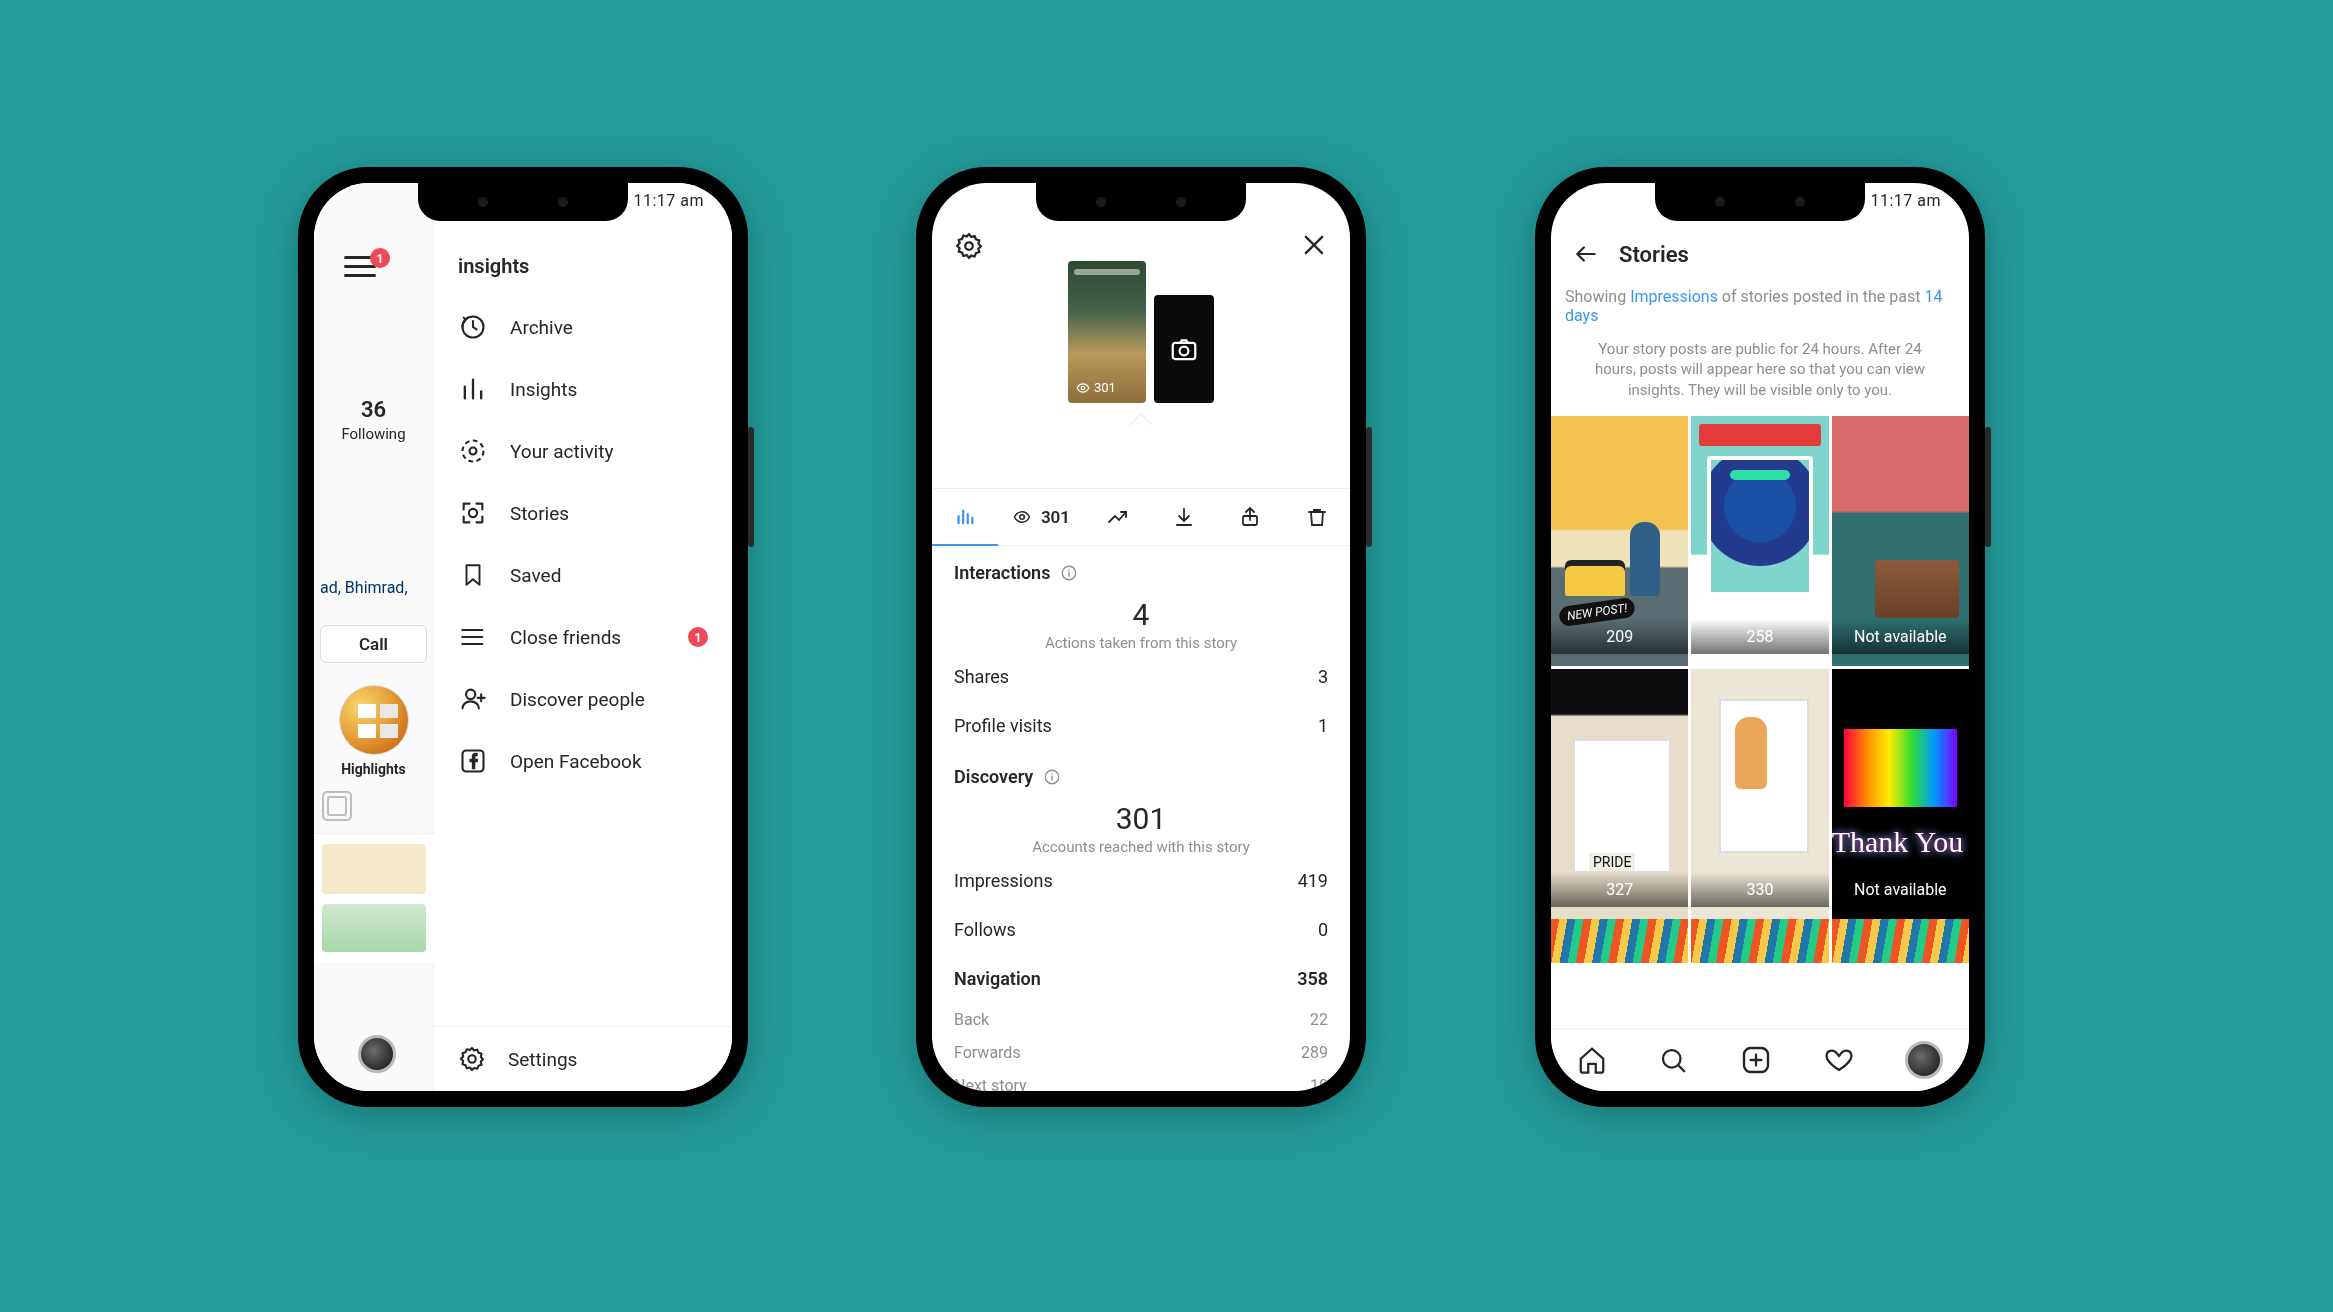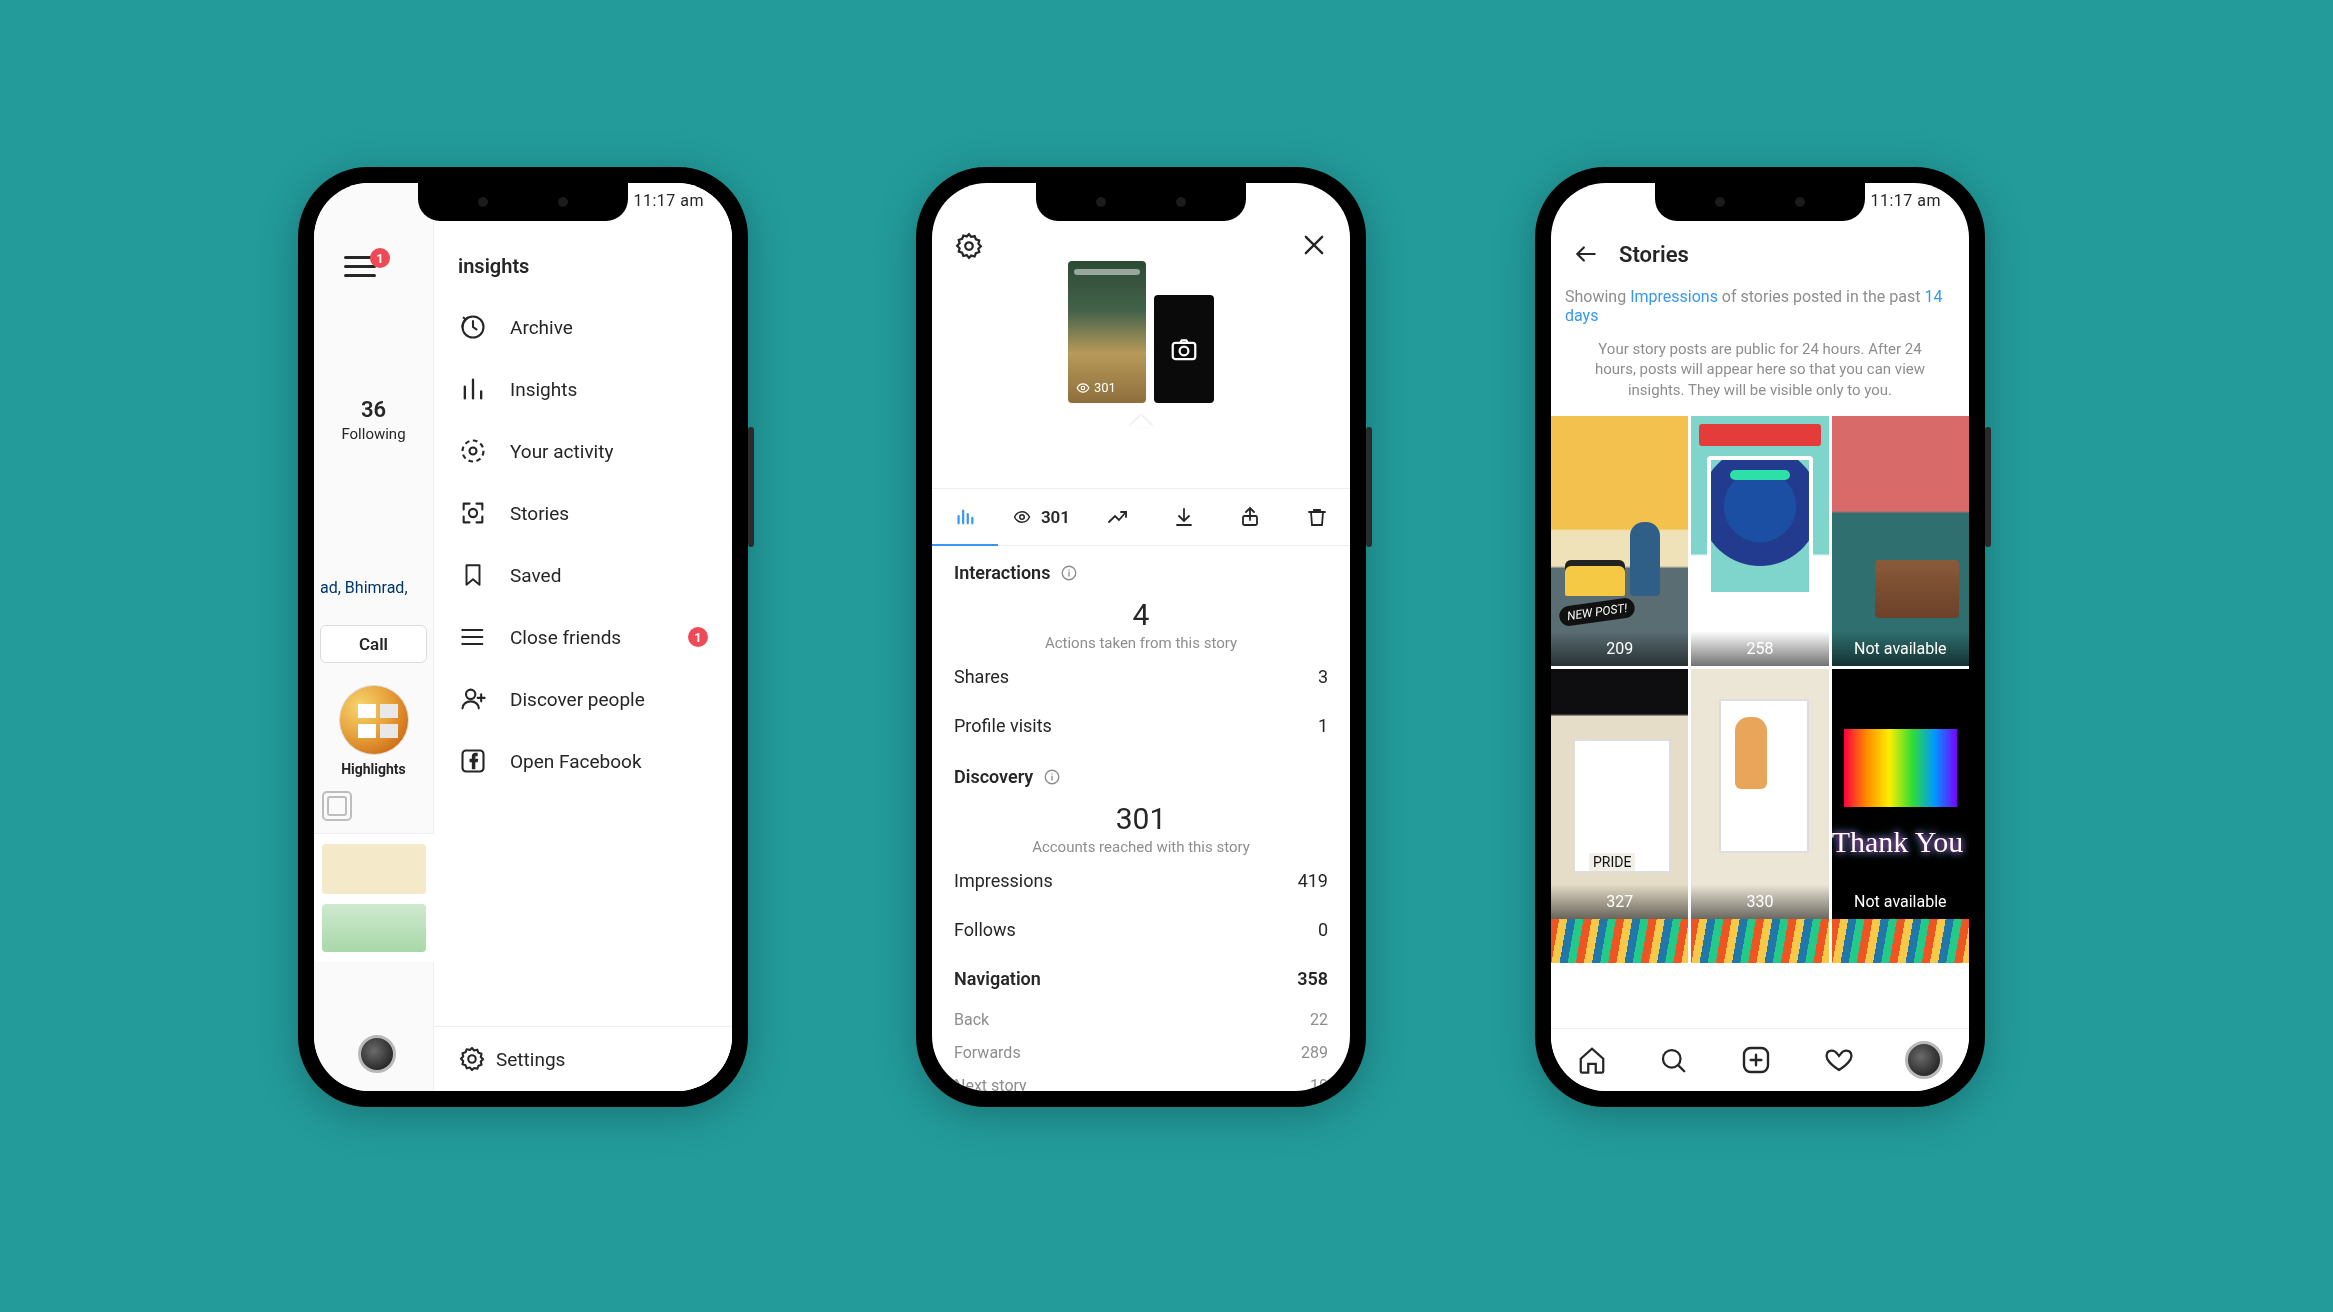--- a/index.html
+++ b/index.html
@@ -235,21 +235,21 @@
     position:absolute;
     right:24px;
   }
   .p1-footer{
     position:absolute;
     bottom:0;left:120px;right:0;
     border-top:1px solid #efefef;
     display:flex;
     align-items:center;
     padding:18px 24px;
-    gap:10px;
+    gap:22px;
     font-size:19px;
     background:#fff;
   }
 
   
   .p2-top{
     padding:50px 20px 0;
     position:relative;
     height:255px;
   }
@@ -362,21 +362,21 @@
     gap:3px;
     padding:0;
   }
   .tile{
     position:relative;
     height:250px;
     overflow:hidden;
     color:#fff;
   }
   .tile .cap{
-    position:absolute;left:0;right:0;bottom:0;
+    position:absolute;left:0;right:0;bottom:12px;
     text-align:center;
     font-size:16px;
     padding:8px 4px;
     background:linear-gradient(transparent,rgba(0,0,0,.55));
   }
   
   .t1{background:linear-gradient(180deg,#f2c14e 0%,#f2c14e 45%,#efe2b8 46%,#efe2b8 60%,#5a6d73 61%,#5a6d73 100%);}
   .t1::before{content:"";position:absolute;left:14px;bottom:70px;width:60px;height:36px;background:#f6c945;border-radius:6px 6px 2px 2px;box-shadow:0 6px 0 #222 inset;}
   .t1::after{content:"";position:absolute;right:28px;bottom:70px;width:30px;height:74px;background:#2f5e86;border-radius:14px 14px 4px 4px;}
   .t1 .newpost{position:absolute;left:8px;bottom:44px;background:#111;color:#fff;font-size:12px;font-style:italic;padding:3px 8px;border-radius:10px;transform:rotate(-8deg);}

